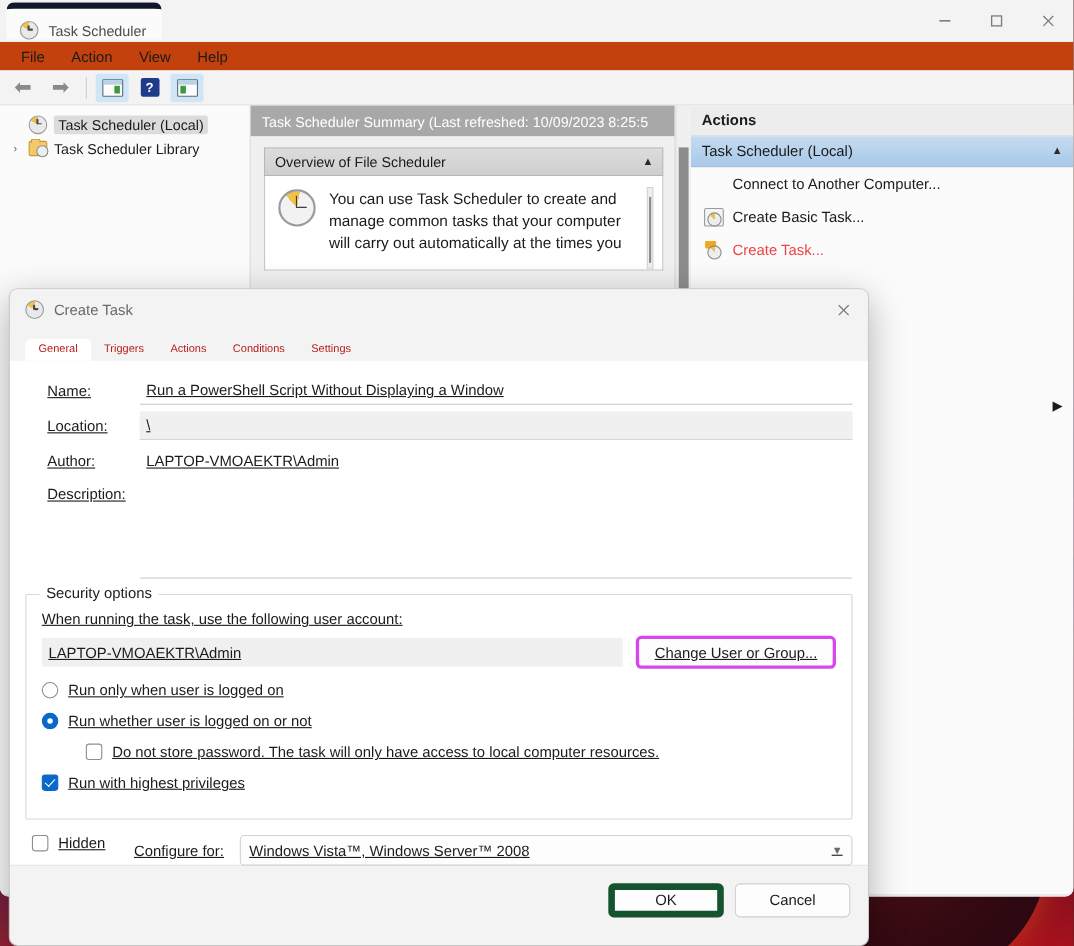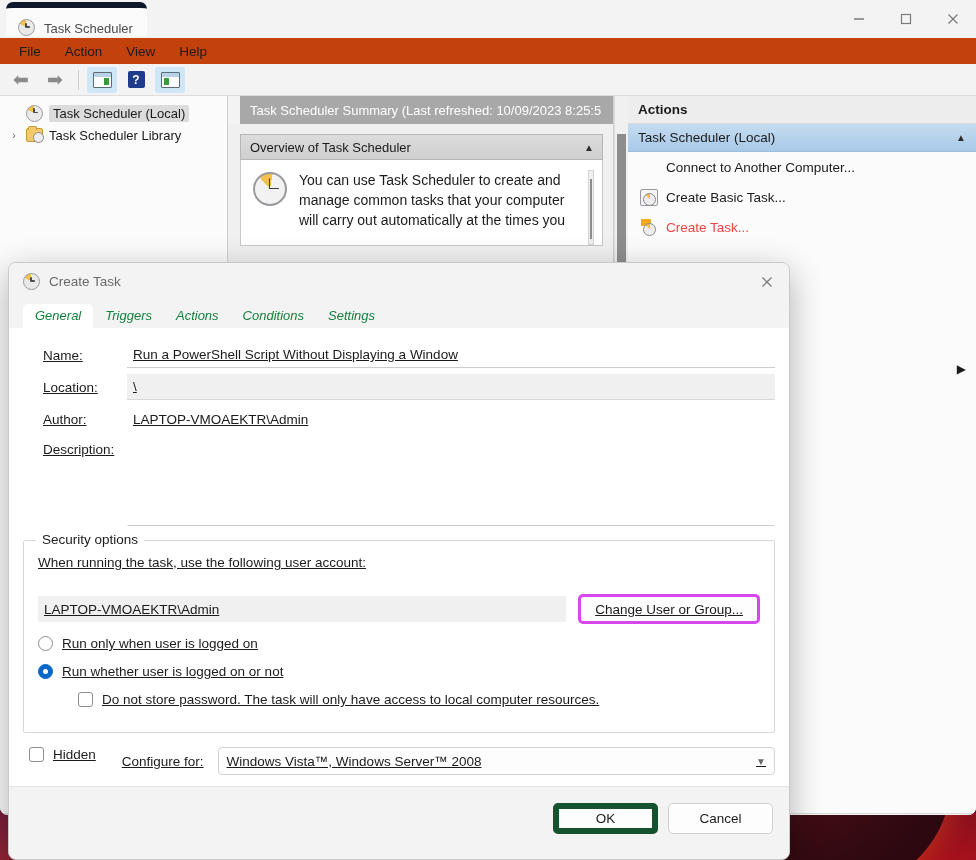--- a/index.html
+++ b/index.html
@@ -113,21 +113,21 @@
     background: #f3c96b; border: 1px solid #c79a33; border-bottom: none; border-radius: 2px 2px 0 0;
   }
   .folder-ico::after {
     content: ""; position: absolute; right: -2px; bottom: -2px; width: 9px; height: 9px;
     border-radius: 50%; background: #eeeeef; border: 1.2px solid #8a8a8e;
   }
 
   .center-pane { flex: 1; background: #f3f3f3; display: flex; flex-direction: column; border-right: 1px solid #cfcfcf; }
   .pane-header {
     height: 28px; background: #a8a8a8; color: #ffffff; font-size: 13px;
-    display: flex; align-items: center; padding-left: 10px; overflow: hidden; white-space: nowrap; margin-left: 12px;
+    display: flex; align-items: center; padding-left: 10px; overflow: hidden; white-space: nowrap;
   }
   .pane-body { flex: 1; background: #f0f0f0; padding: 10px 10px 0 12px; display: flex; }
   .summary-card { flex: 1; background: #f0f0f0; }
   .group-bar {
     height: 26px; background: linear-gradient(#dcdcdc,#cfcfcf);
     border: 1px solid #b6b6b6; display: flex; align-items: center;
     justify-content: space-between; padding: 0 8px 0 9px; font-size: 13px; color: #1b1b1b;
   }
   .group-body { background: #ffffff; border: 1px solid #c8c8c8; border-top: none; display: flex; gap: 12px; padding: 10px 8px 0 12px; height: 86px; overflow: hidden; }
   .big-clock {
@@ -186,21 +186,21 @@
     background: #f3f3f3;
     border: 1px solid #c9c9c9; border-radius: 8px;
     box-shadow: 0 10px 34px rgba(0,0,0,.30);
     overflow: hidden;
   }
   .dlg-title { height: 37px; display: flex; align-items: center; gap: 9px; padding-left: 14px; background: #f3f3f3; position: relative; }
   .dlg-title .title-text { font-size: 13.5px; color: #6a6a6a; }
   .dlg-close { position: absolute; right: 0; top: 0; width: 45px; height: 37px; display: flex; align-items: center; justify-content: center; }
 
   .dlg-tabs { display: flex; align-items: flex-end; padding-left: 14px; height: 28px; }
-  .dtab { padding: 4px 12px 5px; font-size: 13px; color: #15803d; border-radius: 5px 5px 0 0; font-style: italic; }
+  .dtab { padding: 4px 12px 5px; font-size: 10px; color: #b91c1c; border-radius: 5px 5px 0 0; }
   .dtab.active { background: #ffffff; }
 
   .dlg-body { background: #ffffff; height: 458px; padding: 14px 14px 0 14px; position: relative; text-decoration: underline; }
 
   .frow { display: flex; align-items: center; margin-bottom: 6px; }
   .flabel { width: 104px; font-size: 13.5px; padding-left: 20px; }
   .flabel.top { align-self: flex-start; padding-top: 4px; }
   .ftext {
     flex: 1; height: 26px; font-size: 13.5px; padding: 0 6px;
     display: flex; align-items: center;
@@ -208,21 +208,21 @@
   }
   .ftext.readonly { background: #f0f0f0; border-bottom: 1px solid #d8d8d8; }
   .ftext.plain { background: transparent; border-bottom: none; }
   .ftextarea {
     flex: 1; height: 88px; background: #ffffff;
     border: 1px solid #ffffff; border-bottom: 1px solid #cccccc;
   }
 
   .fieldset { margin-top: 14px; position: relative; border: 1px solid #d8d8d8; border-radius: 2px; padding: 14px 14px 12px; }
   .legend { position: absolute; top: -9px; left: 12px; background: #ffffff; padding: 0 6px; font-size: 13.5px; }
-  .prompt { font-size: 13.5px; margin-bottom: 24px; }
+  .prompt { font-size: 13.5px; margin-bottom: 8px; }
   .acct-row { display: flex; align-items: center; gap: 12px; margin-bottom: 12px; }
   .acct-field { flex: 1; height: 26px; background: #f0f0f0; display: flex; align-items: center; padding: 0 6px; font-size: 13.5px; }
   .btn {
     height: 30px; padding: 0 14px; font-size: 13.5px;
     background: #fdfdfd; border: 3px solid #d946ef; border-radius: 5px;
     display: flex; align-items: center; justify-content: center;
   }
 
   .opt { display: flex; align-items: flex-start; gap: 9px; height: 28px; font-size: 13.5px; }
   .opt.sub { margin-left: 40px; }
@@ -334,21 +334,21 @@
           <span class="folder-ico"></span>
           <span class="tree-label">Task Scheduler Library</span>
         </div>
       </div>
 
       <div class="center-pane">
         <div class="pane-header">Task Scheduler Summary (Last refreshed: 10/09/2023 8:25:5</div>
         <div class="pane-body">
           <div class="summary-card">
             <div class="group-bar">
-              <span>Overview of Task Scheduler</span>
+              <span>Overview of File Scheduler</span>
               <span class="chev-up">▲</span>
             </div>
             <div class="group-body">
               <span class="big-clock"></span>
               <div class="summary-text">You can use Task Scheduler to create and manage common tasks that your computer will carry out automatically at the times you</div>
               <div class="v-scroll">
                 <div class="v-thumb"></div>
               </div>
             </div>
           </div>
@@ -459,20 +459,24 @@
         <div class="opt">
           <span class="radio on"></span>
           <span>Run whether user is logged on or not</span>
         </div>
 
         <div class="opt sub">
           <span class="cbox"></span>
           <span>Do not store password.  The task will only have access to local computer resources.</span>
         </div>
 
+        <div class="opt">
+          <span class="cbox on"></span>
+          <span>Run with highest privileges</span>
+        </div>
       </div>
 
       <div class="bottom-row">
         <div class="opt">
           <span class="cbox"></span>
           <span>Hidden</span>
         </div>
         <div style="font-size:13.5px;margin-left:12px">Configure for:</div>
         <div class="combo">
           <span class="cv">Windows Vista™, Windows Server™ 2008</span>

